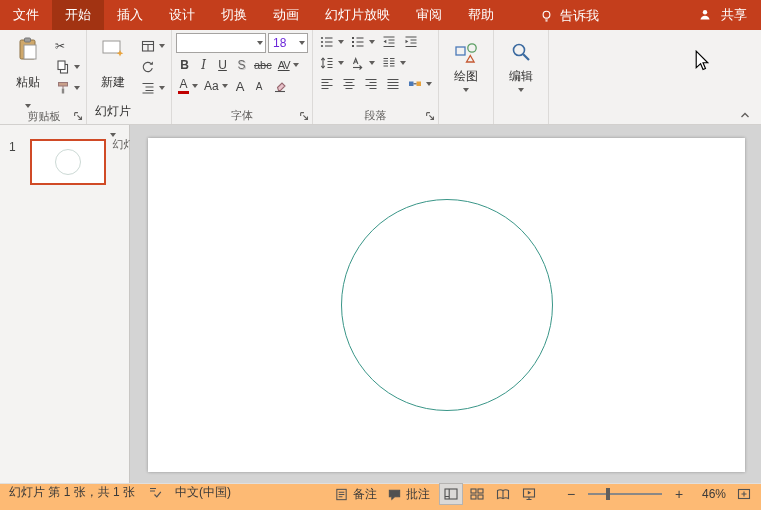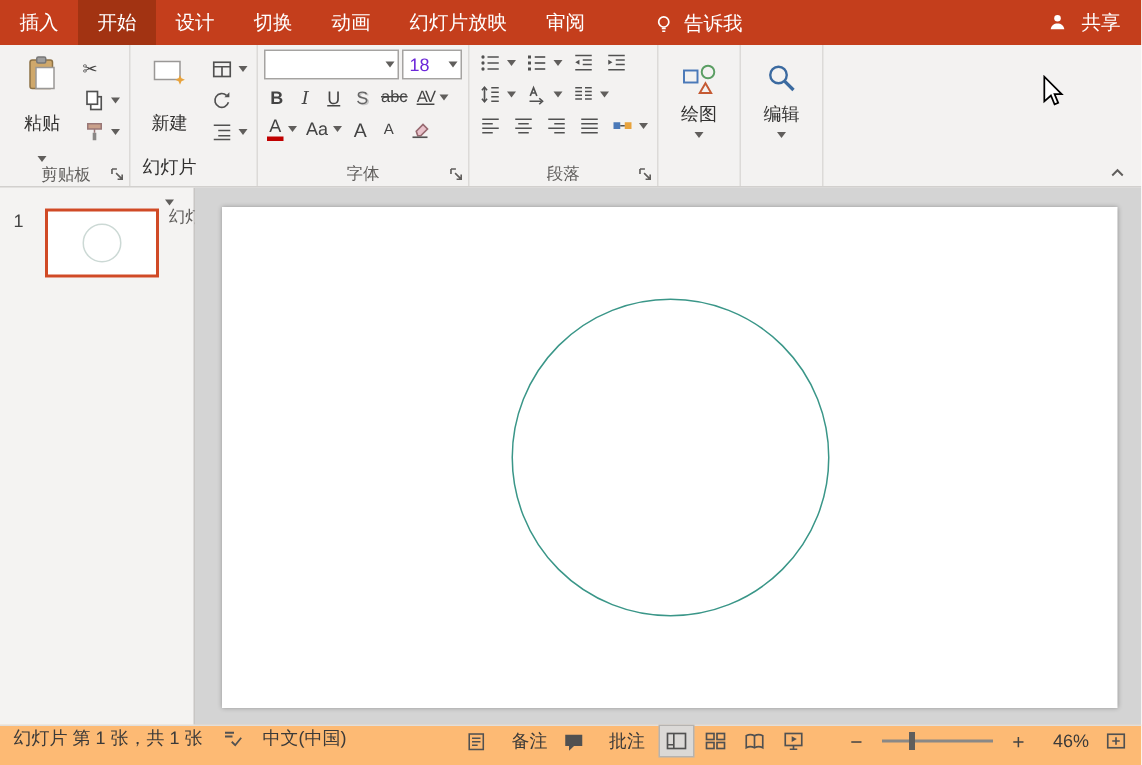--- a/index.html
+++ b/index.html
@@ -56,60 +56,66 @@
   .slide-num { width:30px; text-align:left; padding-left:9px; font-size:12px; color:#444; margin-top:1px; }
   .thumb { width:76px; height:46px; background:#fff; border:2px solid #d04a26; position:relative; }
   .thumb-circle { position:absolute; left:50%; top:50%; width:26px; height:26px; border:1px solid #ccd9d5; border-radius:50%; transform:translate(-50%,-50%); }
 
   .editor { flex:1; background:#d4d4d4; position:relative; overflow:hidden; }
   .slide { position:absolute; left:18px; top:13px; width:597px; height:334px; background:#fff; box-shadow:0 0 3px rgba(0,0,0,0.3); }
   .shape-circle { position:absolute; left:50%; top:50%; width:212px; height:212px; transform:translate(-50%,-50%); border:1.5px solid #3a9688; border-radius:50%; background:transparent; }
 
   
   .statusbar { height:27px; background:#fdba74; border-top:1px solid #e1dfdd; display:flex; align-items:flex-start; padding:0 9px; font-size:12px; color:#3b3a39; gap:12px; }
-  .sb-item { display:flex; align-items:center; gap:16px; white-space:nowrap; }
+  .sb-item { display:flex; align-items:center; gap:4px; white-space:nowrap; }
   .sb-right { margin-left:auto; display:flex; align-items:center; gap:10px; }
   .views { display:flex; align-items:center; gap:4px; margin-right:14px; }
   .viewbtn { width:22px; height:20px; display:flex; align-items:center; justify-content:center; }
   .viewbtn.active { background:#dbd9d7; outline:1px solid #b5b3b1; }
   .zoombtn { width:14px; text-align:center; font-size:14px; color:#444; }
   .zoom-slider { position:relative; width:74px; height:14px; }
   .zoom-track { position:absolute; left:0; right:0; top:6px; height:2px; background:#8a8886; }
   .zoom-thumb { position:absolute; left:24%; top:1px; width:4px; height:12px; background:#605e5c; }
   .zoom-pct { min-width:30px; text-align:right; }
 
   svg { display:block; }
   .cursor { position:absolute; left:694px; top:50px; z-index:99; pointer-events:none; }
 </style>
 </head>
 <body>
 
 <div class="app">
 
   <div class="tabbar">
     <div class="tab">
-        <span>插入</span>
+        <span>文件</span>
       </div>
     <div class="tab active">
         <span>开始</span>
       </div>
     <div class="tab">
+        <span>插入</span>
+      </div>
+    <div class="tab">
         <span>设计</span>
       </div>
     <div class="tab">
         <span>切换</span>
       </div>
     <div class="tab">
         <span>动画</span>
       </div>
     <div class="tab">
         <span>幻灯片放映</span>
       </div>
     <div class="tab">
         <span>审阅</span>
+      </div>
+    <div class="tab">
+        <span>帮助</span>
       </div>
     <div class="tellme">
       <svg width="15" height="15" viewBox="0 0 16 16" stroke="#fff" fill="none" stroke-width="1.2">
         <circle cx="8" cy="6" r="3.6"></circle>
           <path d="M6.6 10.6h2.8M6.9 12.6h2.2"></path>
       </svg>
       <span>告诉我</span>
     </div>
     <div class="share">
       <svg width="14" height="14" viewBox="0 0 16 16" fill="#fff" stroke="none">

